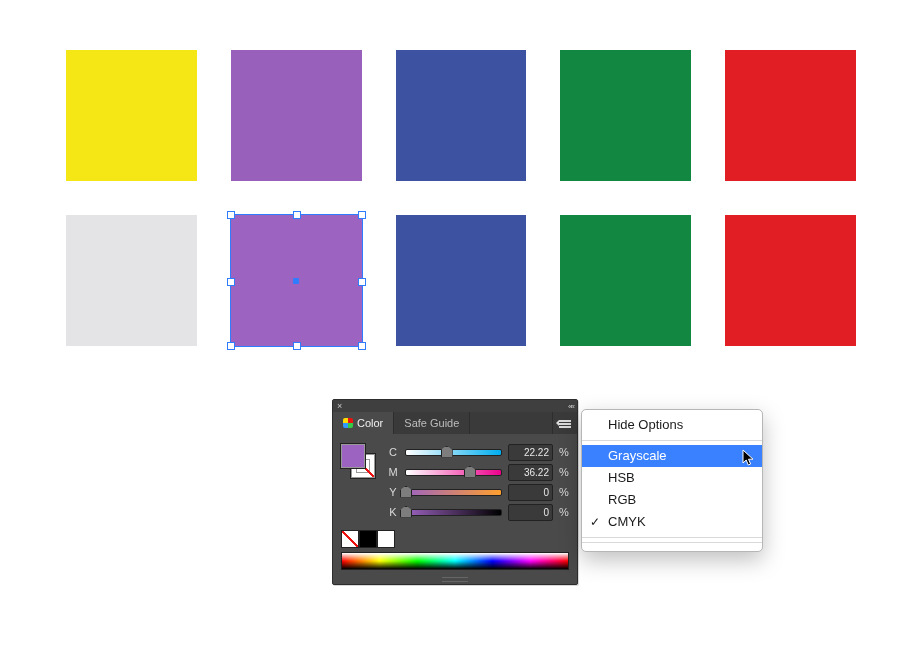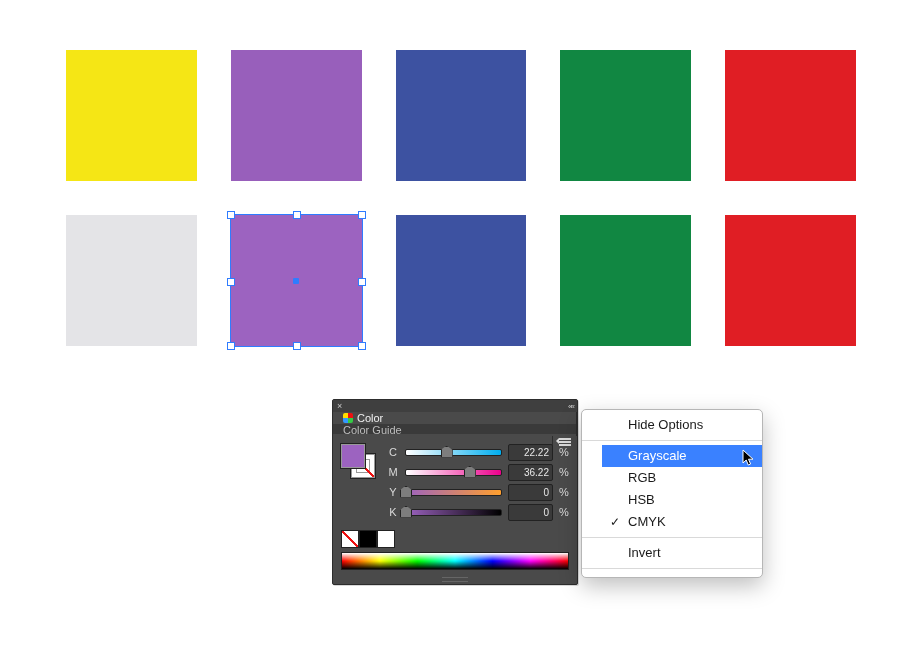--- a/index.html
+++ b/index.html
@@ -72,21 +72,20 @@
     height: 12px;
     background: #3f3f3f;
     display:flex; align-items:center; justify-content:space-between;
     padding: 0 4px;
   }
   .closex { font-size:9px; color:#c8c8c8; line-height:1; }
   .doubleChevron{ font-size:8px; letter-spacing:-2px; color:#c8c8c8; }
   .tabs {
     display:flex; align-items:stretch; height:22px;
     background:#3a3a3a;
-    flex-direction:column;
   }
   .tabs .tab {
     display:flex; align-items:center; gap:4px;
     padding: 0 10px;
     color:#bdbdbd;
     border-right:1px solid #2d2d2d;
   }
   .tabs .tab.active {
     background:#4a4a4a;
     color:#f0f0f0;
@@ -187,21 +186,20 @@
     box-shadow:0 8px 22px rgba(0,0,0,.25);
     padding:4px 0;
     font-size:13px;
     color:#1a1a1a;
   }
   .flyout .item{
     padding:2px 14px 2px 26px;
     position:relative;
     line-height:18px;
     white-space:nowrap;
-    margin-left:20px;
   }
   .flyout .item.hover{ background:#3a81ff; color:#ffffff;}
   .flyout .item .check{
     position:absolute; left:8px; top:2px; font-size:12px;
   }
   .flyout .sep{ height:1px; background:#d9d9d9; margin:4px 0;}
   .cursor{
     position:absolute; width:14px; height:18px; pointer-events:none;
   }
 
@@ -244,21 +242,21 @@
   <div class="topbar">
     <span class="closex">×</span>
     <span class="doubleChevron">««</span>
   </div>
   <div class="tabs">
     <div class="tab active">
       <span class="colorTabIcon"></span>
       <span>Color</span>
     </div>
     <div class="tab">
-      <span>Color Guide</span>
+      <span>Safe Guide</span>
     </div>
     <div class="menu">
         <span class="menuicon"></span>
       </div>
   </div>
 
   <div class="body">
     <div class="swatchPair">
       <div class="stroke"></div>
       <div class="fill" id="fillSwatch" style="background: rgb(156, 99, 192);"></div>
@@ -308,23 +306,22 @@
   </div>
   <div class="resize">
       <div class="grip"></div>
     </div>
 </div>
 
 <div class="flyout" id="flyout">
     <div class="item"><span>Hide Options</span></div>
     <div class="sep"></div>
     <div class="item hover"><span>Grayscale</span></div>
+    <div class="item"><span>HSB</span></div>
     <div class="item"><span>RGB</span></div>
-    <div class="item"><span>HSB</span></div>
     <div class="item"><span class="check">✓</span><span>CMYK</span></div>
     <div class="sep"></div>
-    <div class="item"><span>Invert</span></div>
     <div class="sep"></div>
   </div>
 
 <svg class="cursor abs" style="left:742px;top:449px" viewBox="0 0 14 18">
   <path d="M1 1 L1 14 L4.2 11 L6.3 16 L8.6 15 L6.5 10.2 L11 10.2 Z" fill="#000" stroke="#fff" stroke-width="1"></path>
 </svg>
 
 </body></html>

